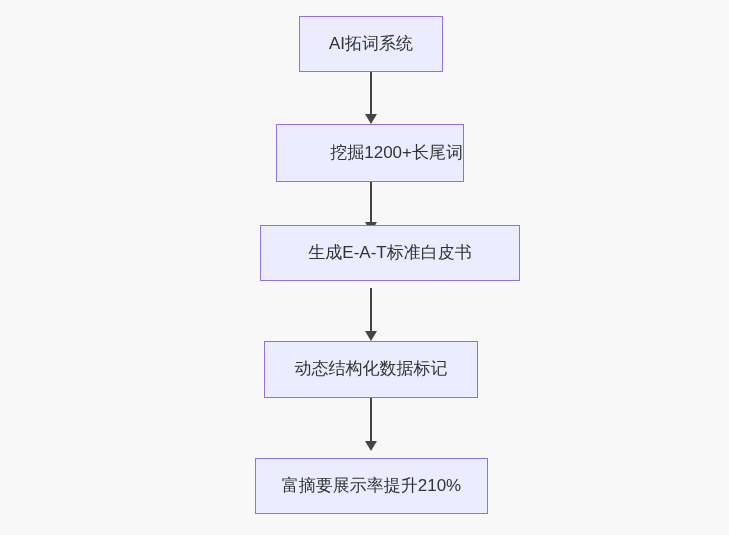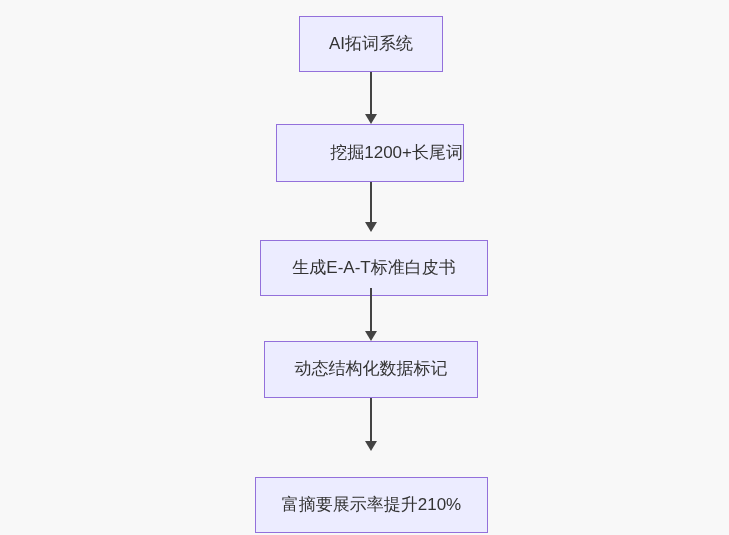--- a/index.html
+++ b/index.html
@@ -28,23 +28,23 @@
     font-size: 17px;
     display: flex;
     align-items: center;
     justify-content: center;
     text-align: center;
     line-height: 1.2;
     white-space: nowrap;
   }
   .node-1 { left: 299px; top: 16px;  width: 144px; height: 56px; }
   .node-2 { left: 276px; top: 124px; width: 188px; height: 58px; justify-content: flex-end; }
-  .node-3 { left: 260px; top: 240px; width: 228px; height: 56px; }
+  .node-3 { left: 260px; top: 225px; width: 260px; height: 56px; }
   .node-4 { left: 264px; top: 341px; width: 214px; height: 57px; text-align: right; }
-  .node-5 { left: 255px; top: 477px; width: 233px; height: 56px; }
+  .node-5 { left: 255px; top: 458px; width: 233px; height: 56px; }
 
   .flow-arrow { position: absolute; width: 14px; left: 364px; }
   .arrow-shaft {
     position: absolute;
     left: 6px; top: 0;
     width: 2px;
     background: var(--arrow-color);
   }
   .arrow-head {
     position: absolute;

